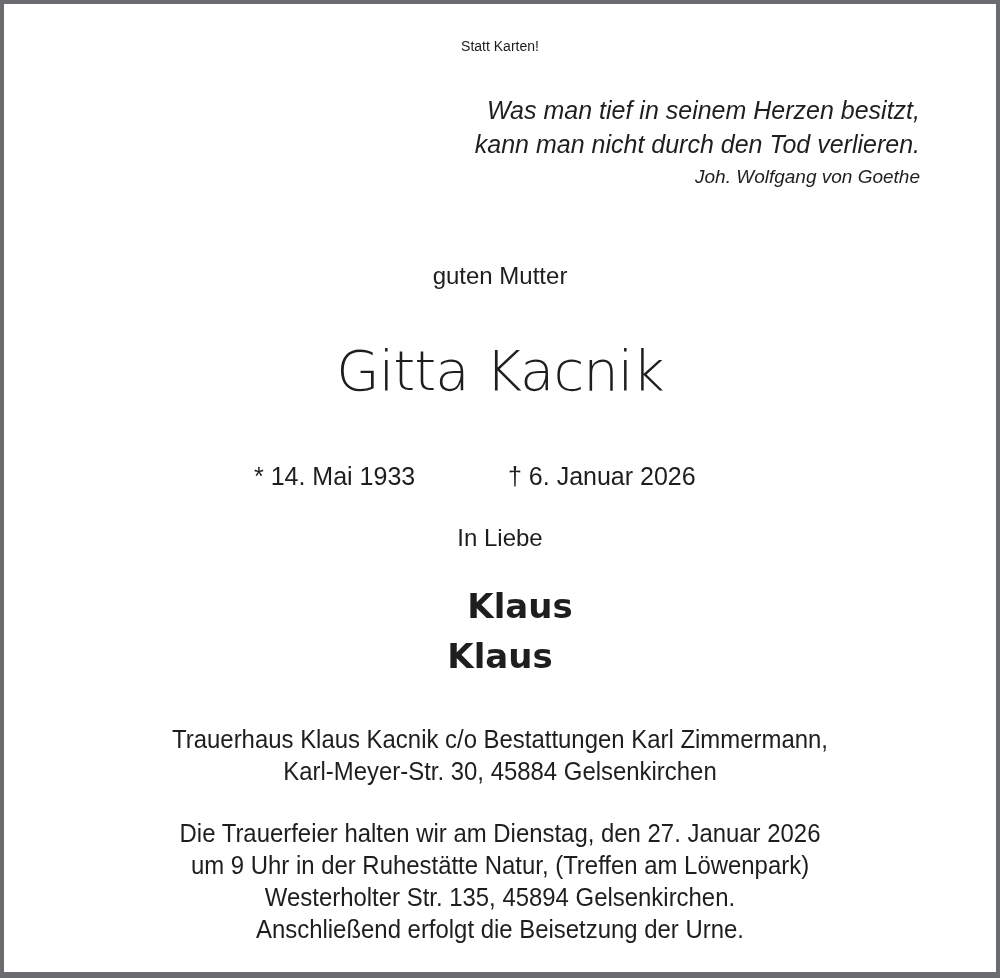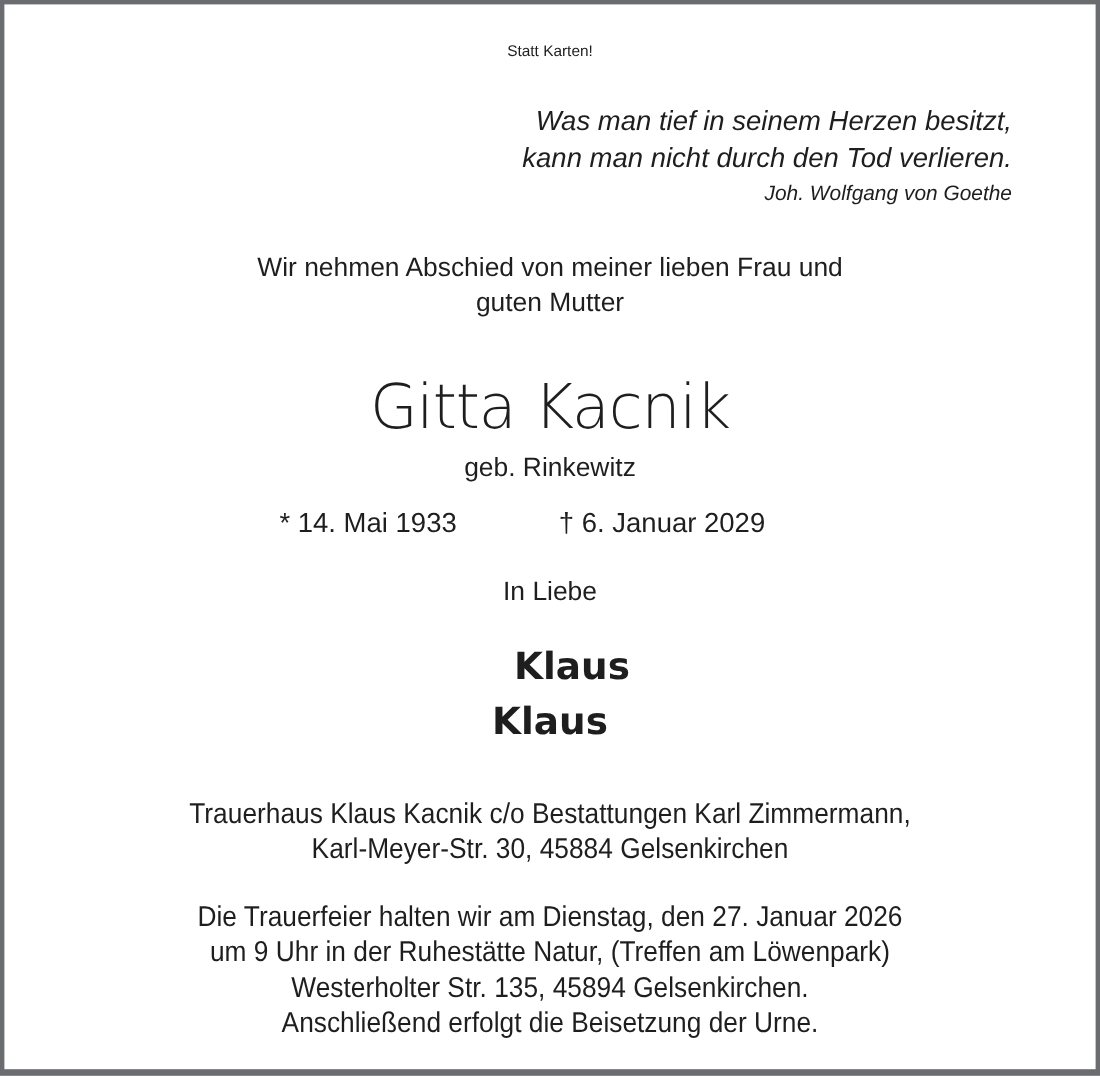--- a/index.html
+++ b/index.html
@@ -12,28 +12,26 @@
 </head>
 <body>
 
 <div class="card">
   <div class="t" style="top:34px;font-size:14px;">Statt Karten!</div>
 
   <div class="r" style="right:76px;top:92px;font-size:25px;font-style:italic;margin-left:35px;">Was man tief in seinem Herzen besitzt,</div>
   <div class="r" style="right:76px;top:126px;font-size:25px;font-style:italic;">kann man nicht durch den Tod verlieren.</div>
   <div class="r" style="right:76px;top:162px;font-size:19px;font-style:italic;">Joh. Wolfgang von Goethe</div>
 
-  <div class="t" style="top:226px;font-size:24px;">Wir nehmen Abschied von meiner lieben Frau und</div>
   <div class="t" style="top:258px;font-size:24px;">guten Mutter</div>
 
   <div class="t" style="top:334px;font-size:56px;font-family:'DejaVu Sans',sans-serif;font-weight:300;letter-spacing:-1px;">Gitta Kacnik</div>
-  <div class="t" style="top:408px;font-size:24px;">geb. Rinkewitz</div>
 
   <div style="position:absolute;left:250px;top:458px;font-size:25px;white-space:nowrap;">* 14. Mai 1933</div>
-  <div style="position:absolute;left:504px;top:458px;font-size:25px;white-space:nowrap;">† 6. Januar 2029</div>
+  <div style="position:absolute;left:504px;top:458px;font-size:25px;white-space:nowrap;">† 6. Januar 2026</div>
 
   <div class="t" style="top:520px;font-size:24px;">In Liebe</div>
   <div class="t" style="top:582px;font-size:34px;font-weight:bold;font-family:'DejaVu Sans',sans-serif;padding-left:20px;">Klaus</div>
   <div class="t" style="top:632px;font-size:34px;font-weight:bold;font-family:'DejaVu Sans',sans-serif;">Klaus</div>
 
   <div class="t narrow" style="top:720px;font-size:26px;">Trauerhaus Klaus Kacnik c/o Bestattungen Karl Zimmermann,</div>
   <div class="t narrow" style="top:752px;font-size:26px;">Karl-Meyer-Str. 30, 45884 Gelsenkirchen</div>
 
   <div class="t narrow" style="top:814px;font-size:26px;">Die Trauerfeier halten wir am Dienstag, den 27. Januar 2026</div>
   <div class="t narrow" style="top:846px;font-size:26px;">um 9 Uhr in der Ruhestätte Natur, (Treffen am Löwenpark)</div>

